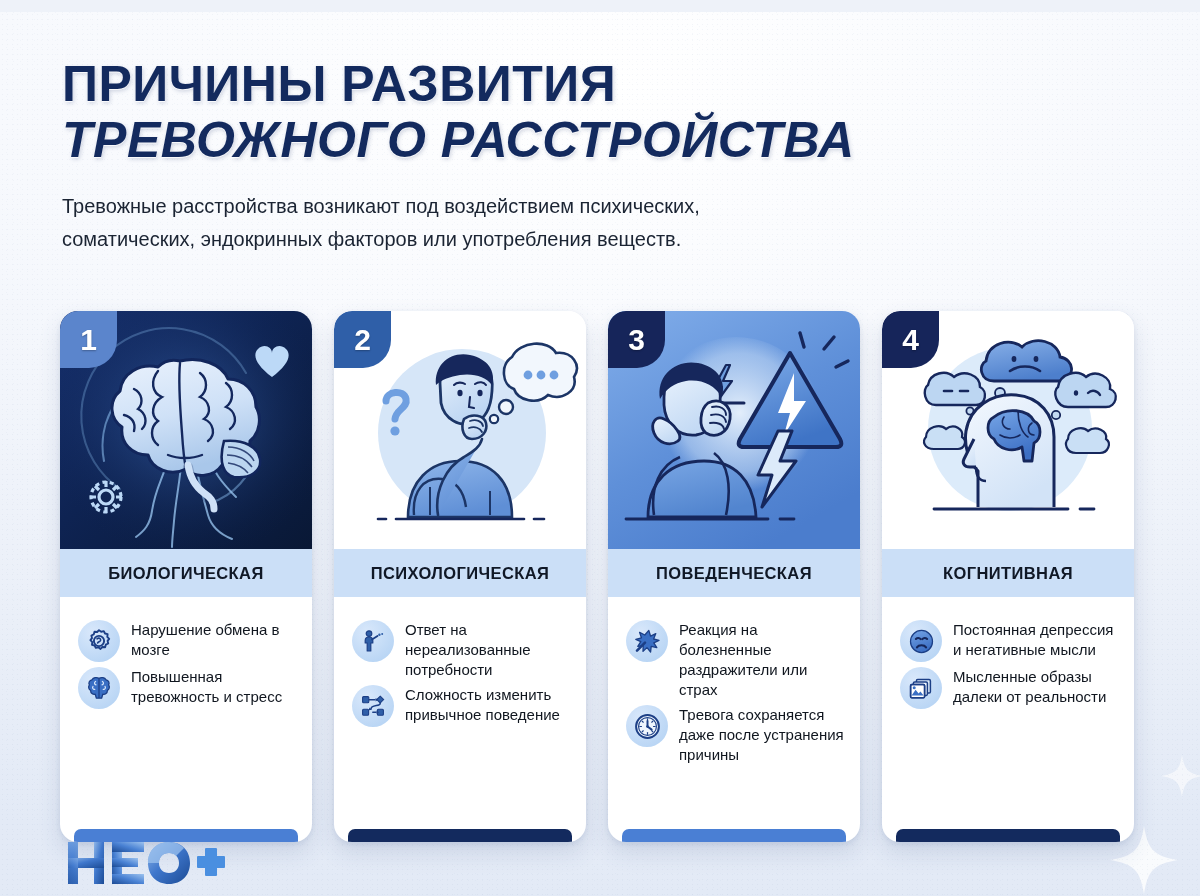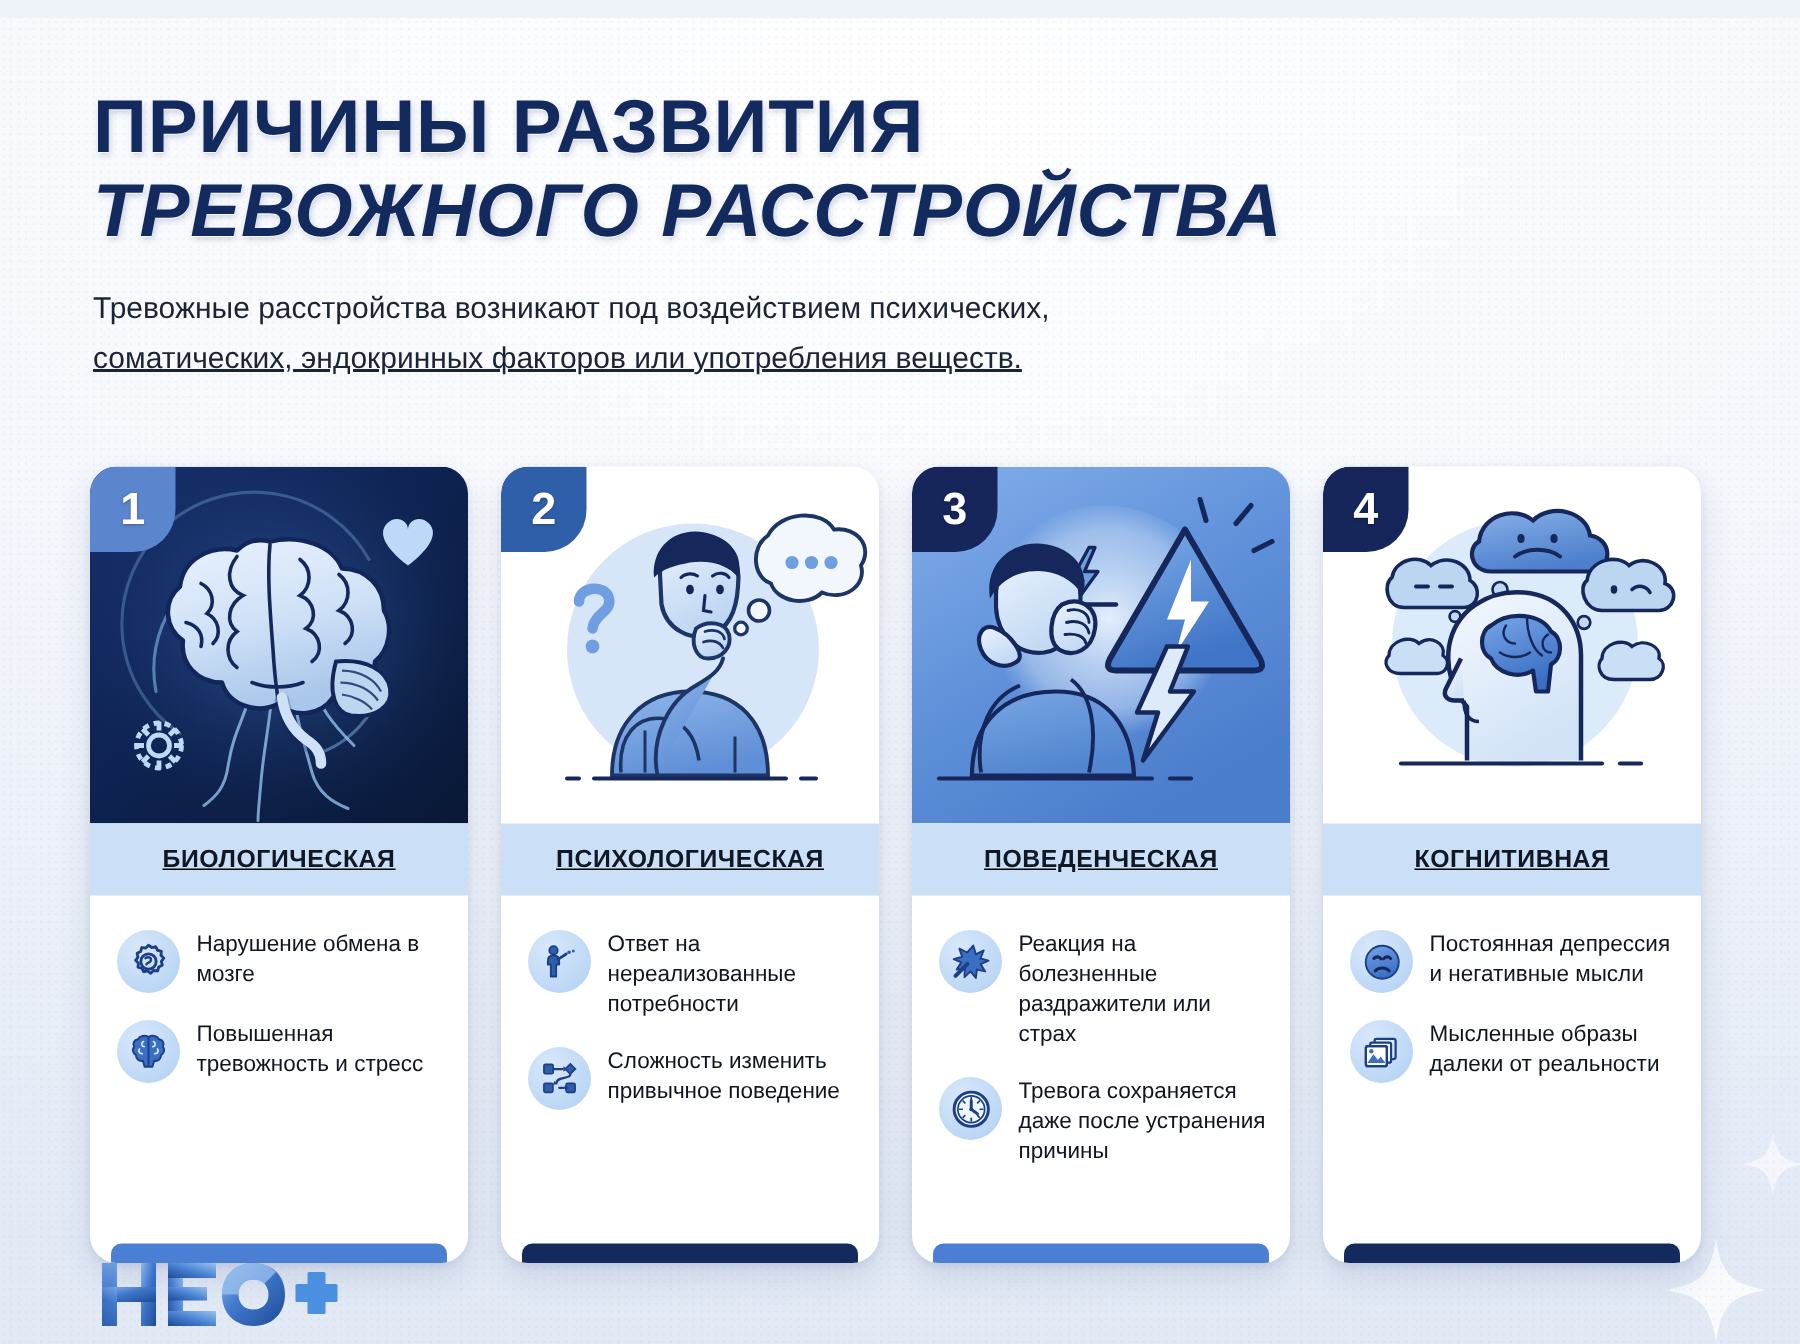--- a/index.html
+++ b/index.html
@@ -67,21 +67,21 @@
     text-shadow: 0 1px 0 rgba(255,255,255,.8), 1px 2px 4px rgba(40,60,110,.22);
   }
   .title .l2 { display: block; font-style: italic; }
   .subtitle {
     margin-top: 22px;
     font-size: 20px;
     line-height: 33px;
     color: #1b2433;
     max-width: 960px;
   }
-  .subtitle .s2 { display: block; text-decoration: underline; }
+  .subtitle .s2 { display: block; }
 
   
   #cards {
     position: absolute;
     left: 60px;
     top: 299px;
     width: 1085px;
     display: flex;
     gap: 22px;
     z-index: 2;
@@ -128,38 +128,37 @@
   }
 
   
   .label-band {
     background: #cbdff7;
     height: 48px;
     display: flex;
     align-items: center;
     justify-content: center;
     flex: none;
-    text-decoration: underline;
   }
   .label-band .label-text {
     font-size: 16.5px;
     font-weight: 700;
     letter-spacing: .4px;
     color: #101826;
     text-transform: uppercase;
     white-space: nowrap;
   }
 
   
   .bullets {
     flex: 1 1 auto;
     padding: 22px 16px 0 18px;
     display: flex;
     flex-direction: column;
-    gap: 17px;
+    gap: 4px;
   }
   .bullet {
     display: flex;
     align-items: flex-start;
     gap: 11px;
   }
   .bullet-icon {
     flex: none;
     width: 42px;
     height: 42px;

